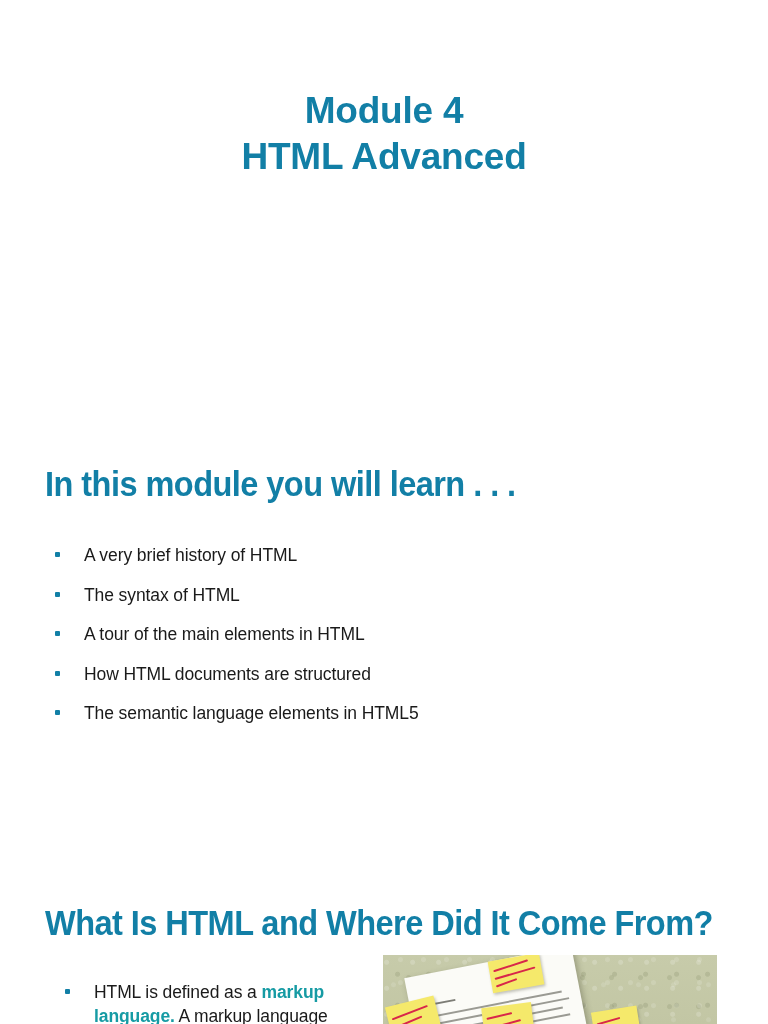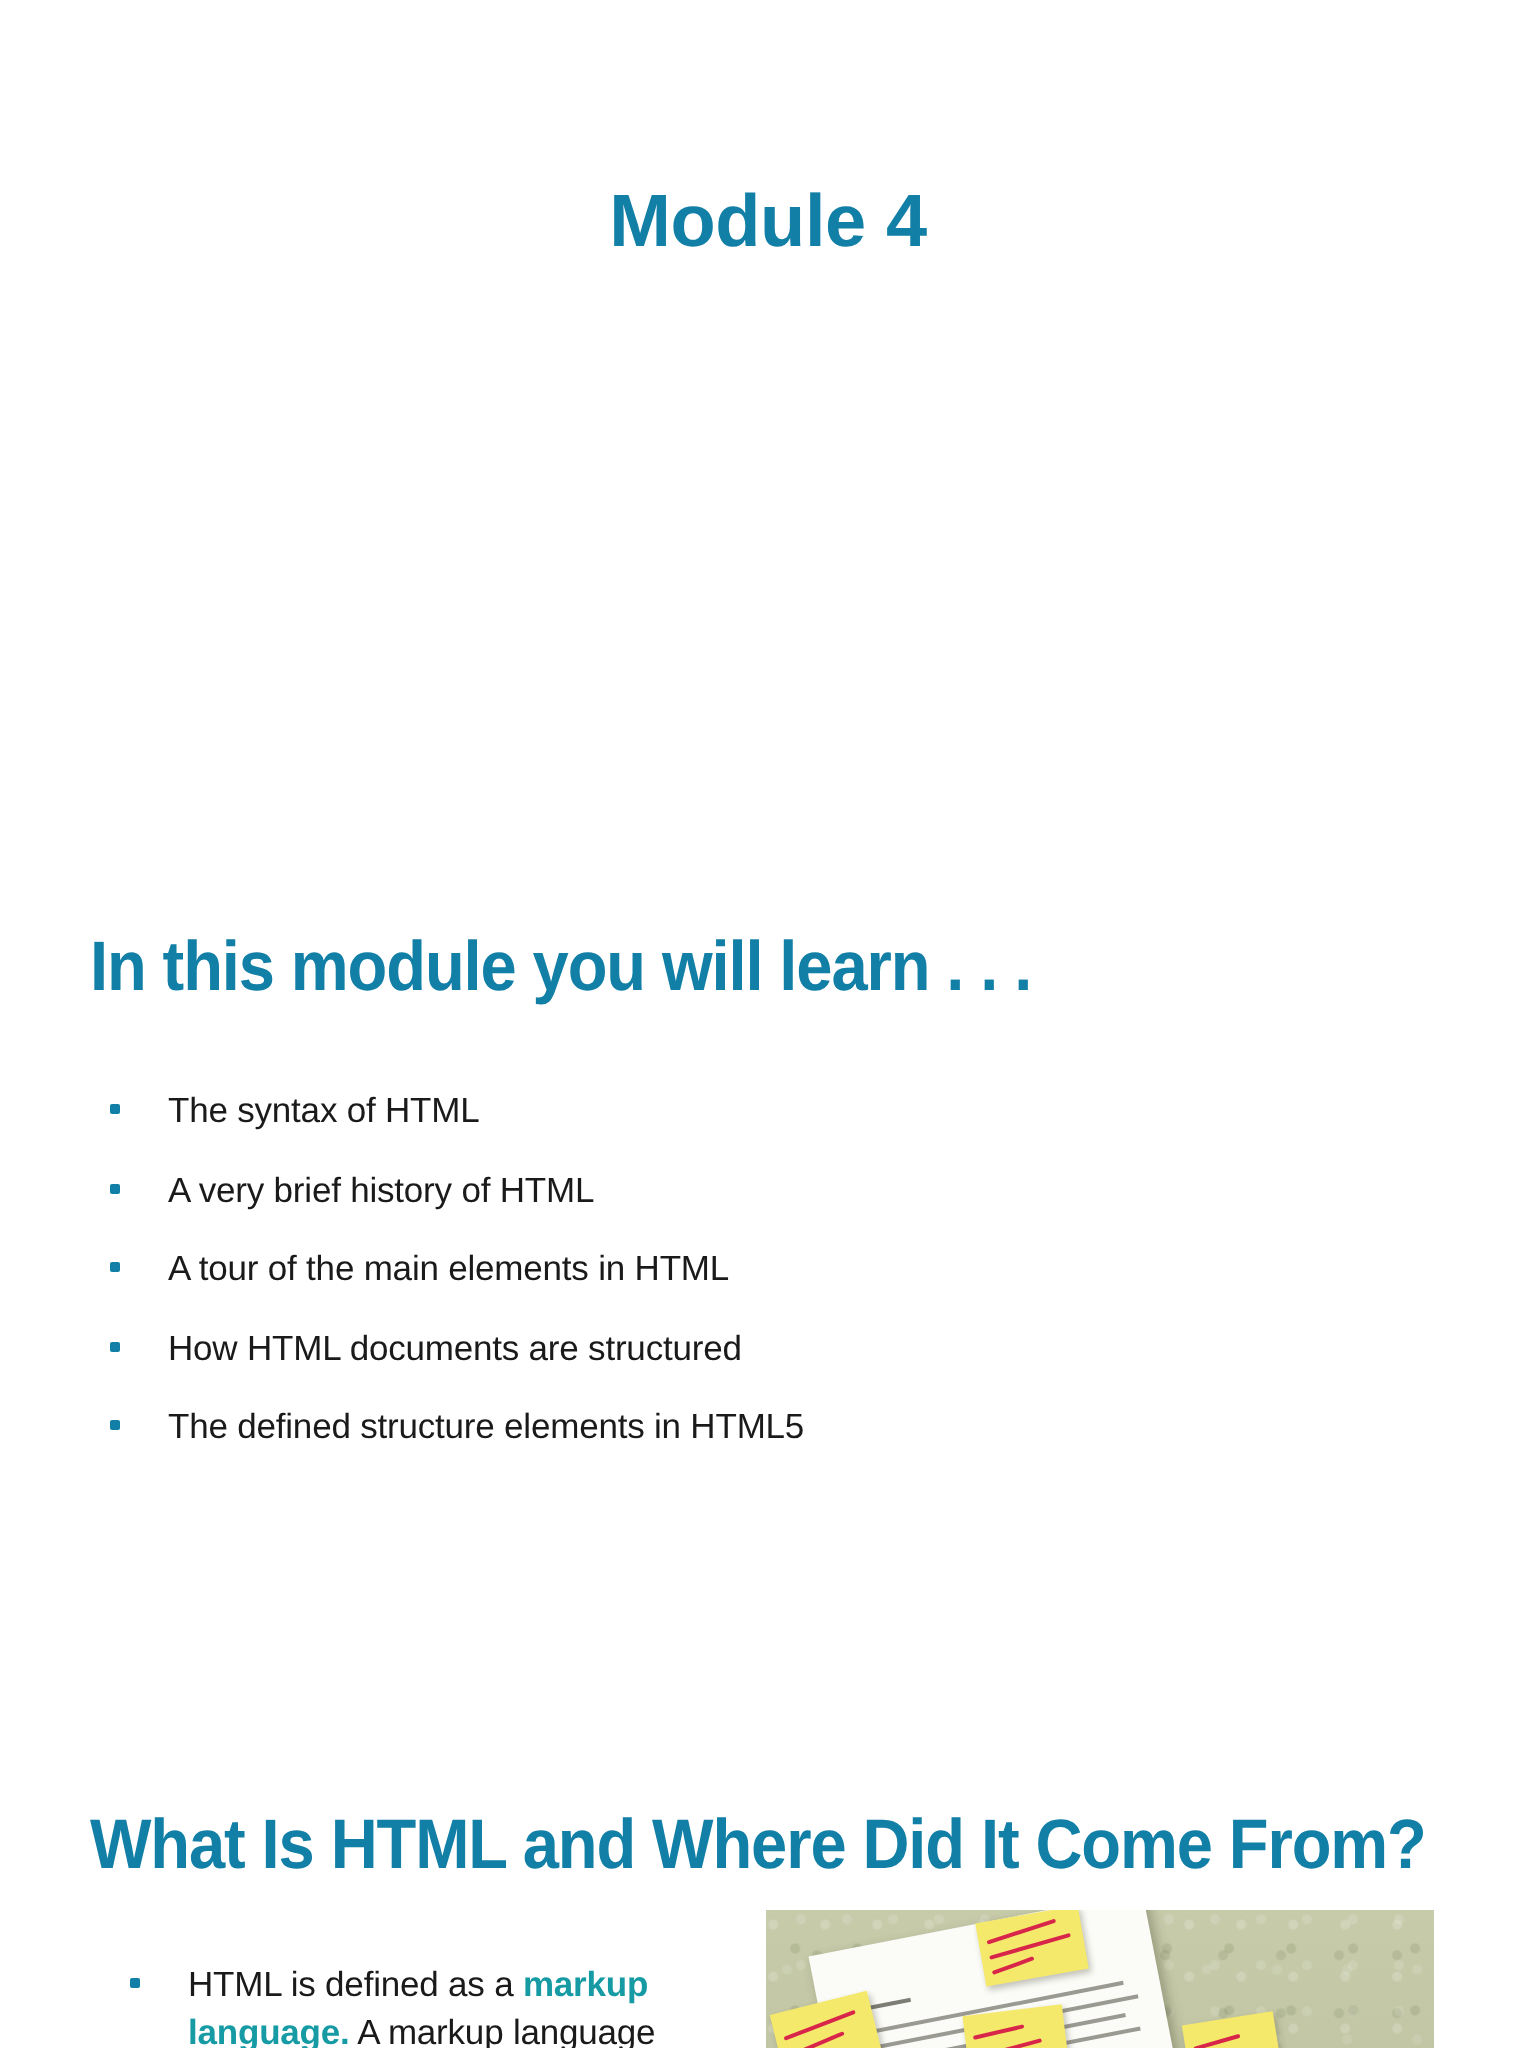--- a/index.html
+++ b/index.html
@@ -183,44 +183,45 @@
     transform: rotate(-9deg);
   }
 </style>
 </head>
 <body>
 
 <div class="page">
 
   <div class="slide-title-block">
     <span class="slide-title-line">Module 4</span>
+    <span class="slide-title-line">HTML Advanced</span>
   </div>
 
   <div class="section-heading" id="heading-module">In this module you will learn . . .</div>
 
   <ul class="bullet-list" id="list-module">
     <li class="bullet-item">
       <span class="dot"></span>
+      <span>A very brief history of HTML</span>
+    </li>
+    <li class="bullet-item">
+      <span class="dot"></span>
       <span>The syntax of HTML</span>
     </li>
     <li class="bullet-item">
       <span class="dot"></span>
-      <span>A very brief history of HTML</span>
-    </li>
-    <li class="bullet-item">
-      <span class="dot"></span>
       <span>A tour of the main elements in HTML</span>
     </li>
     <li class="bullet-item">
       <span class="dot"></span>
       <span>How HTML documents are structured</span>
     </li>
     <li class="bullet-item">
       <span class="dot"></span>
-      <span>The defined structure elements in HTML5</span>
+      <span>The semantic language elements in HTML5</span>
     </li>
   </ul>
 
   <div class="section-heading" id="heading-what">What Is HTML and Where Did It Come From?</div>
 
   <div class="content-row">
 
     <div class="content-text">
       <div class="bullet-item">
         <span class="dot"></span><span>HTML is defined as a </span><span class="hl-teal">markup language.</span><span> A markup language</span>

